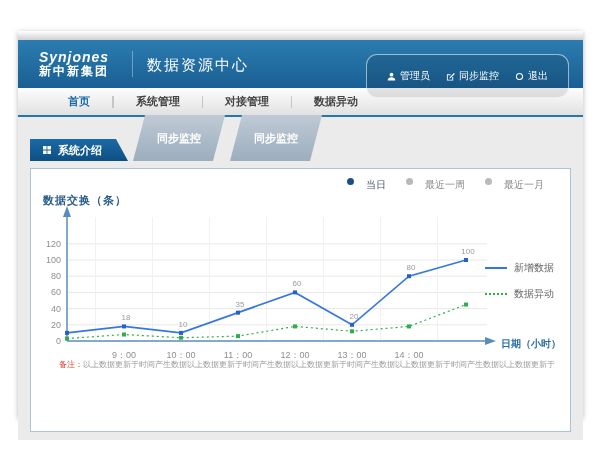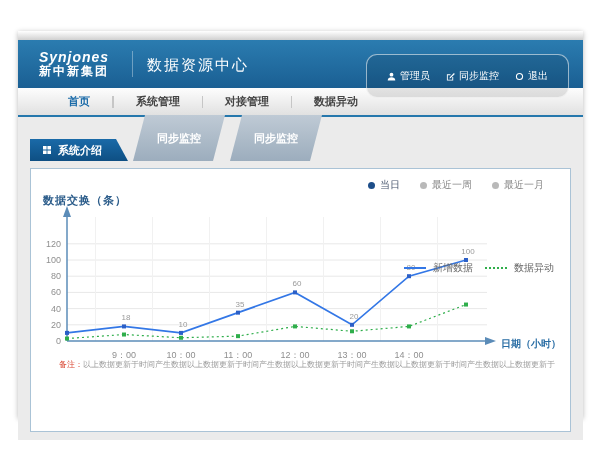--- a/index.html
+++ b/index.html
@@ -31,28 +31,28 @@
   .tabs{display:flex;align-items:flex-end;margin:22px 0 0 12px;height:22px;position:relative;z-index:2;}
   .tab{height:22px;line-height:22px;color:#fff;font-size:11px;font-weight:bold;cursor:pointer;
     display:flex;align-items:center;}
   .tab.active{background:linear-gradient(#1a6aa8,#0e4f83);padding:0 26px 0 12px;gap:6px;
     clip-path:polygon(0 0,calc(100% - 12px) 0,100% 100%,0 100%);}
   .tab.inactive{background:linear-gradient(#bfcad5,#9cadbd);padding:12px 24px;margin-left:5px;
     clip-path:polygon(12px 0,100% 0,calc(100% - 12px) 100%,0 100%);}
   
   .panel{position:absolute;left:12px;right:12px;top:29px;bottom:8px;background:#fff;border:1px solid #aac3d6;}
   .radios{position:absolute;top:9px;right:26px;display:flex;gap:20px;}
-  .radio{display:flex;align-items:center;gap:5px;font-size:10px;color:#8a8a8a;cursor:pointer;}
+  .radio{display:flex;align-items:flex-start;gap:12px;font-size:10px;color:#8a8a8a;cursor:pointer;}
   .radio .dot{width:7px;height:7px;border-radius:50%;background:#b9b9b9;}
   .radio.selected .dot{background:#1d4e89;}
   .radio.selected{color:#44536b;}
   .chart-title{position:absolute;top:24px;left:12px;font-size:11px;font-weight:bold;color:#2b5c8a;letter-spacing:1px;}
   #chart-svg{position:absolute;top:32px;left:6px;}
   svg text{font-family:"Liberation Sans","DejaVu Sans",sans-serif;}
-  .chart-legend{position:absolute;right:16px;top:92px;display:flex;flex-direction:row;gap:12px;text-align:center;}
+  .chart-legend{position:absolute;right:16px;top:92px;display:flex;flex-direction:column;gap:12px;text-align:center;}
   .legend-item{display:flex;align-items:center;gap:7px;font-size:10px;color:#666;cursor:pointer;}
   .swatch{width:22px;height:0;}
   .swatch.solid{border-top:2px solid #3377e6;}
   .swatch.dotted{border-top:2px dotted #2fae4b;}
   .note{position:absolute;left:28px;right:8px;top:190px;font-size:8px;color:#9a9a9a;
     white-space:nowrap;overflow:hidden;}
   .note .prefix{color:#d9442f;}
 </style>
 </head>
 <body>

